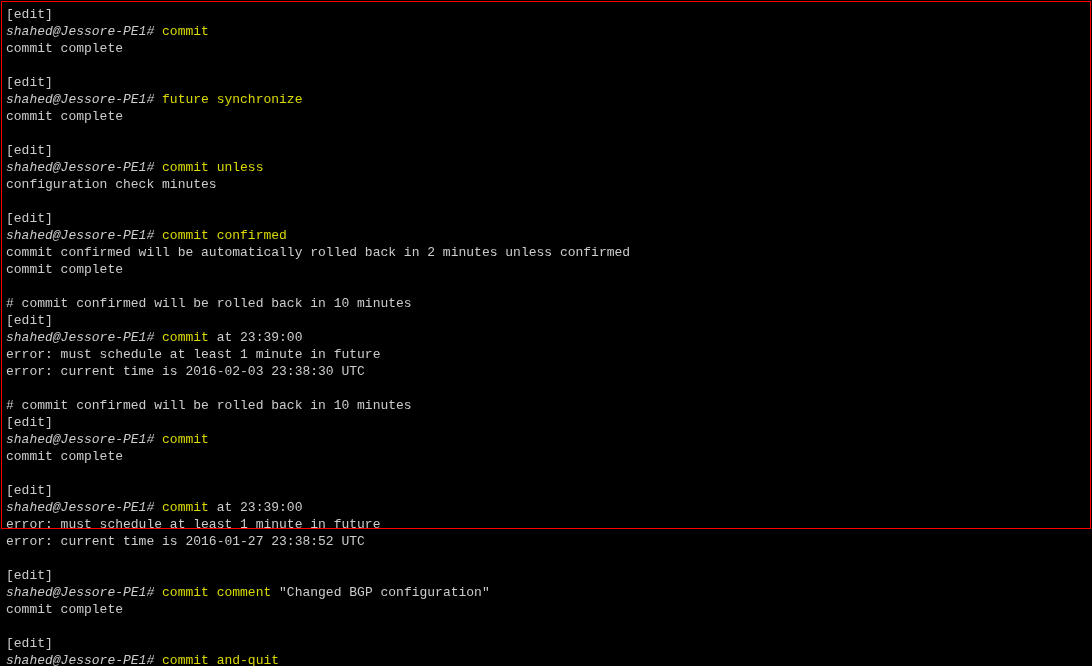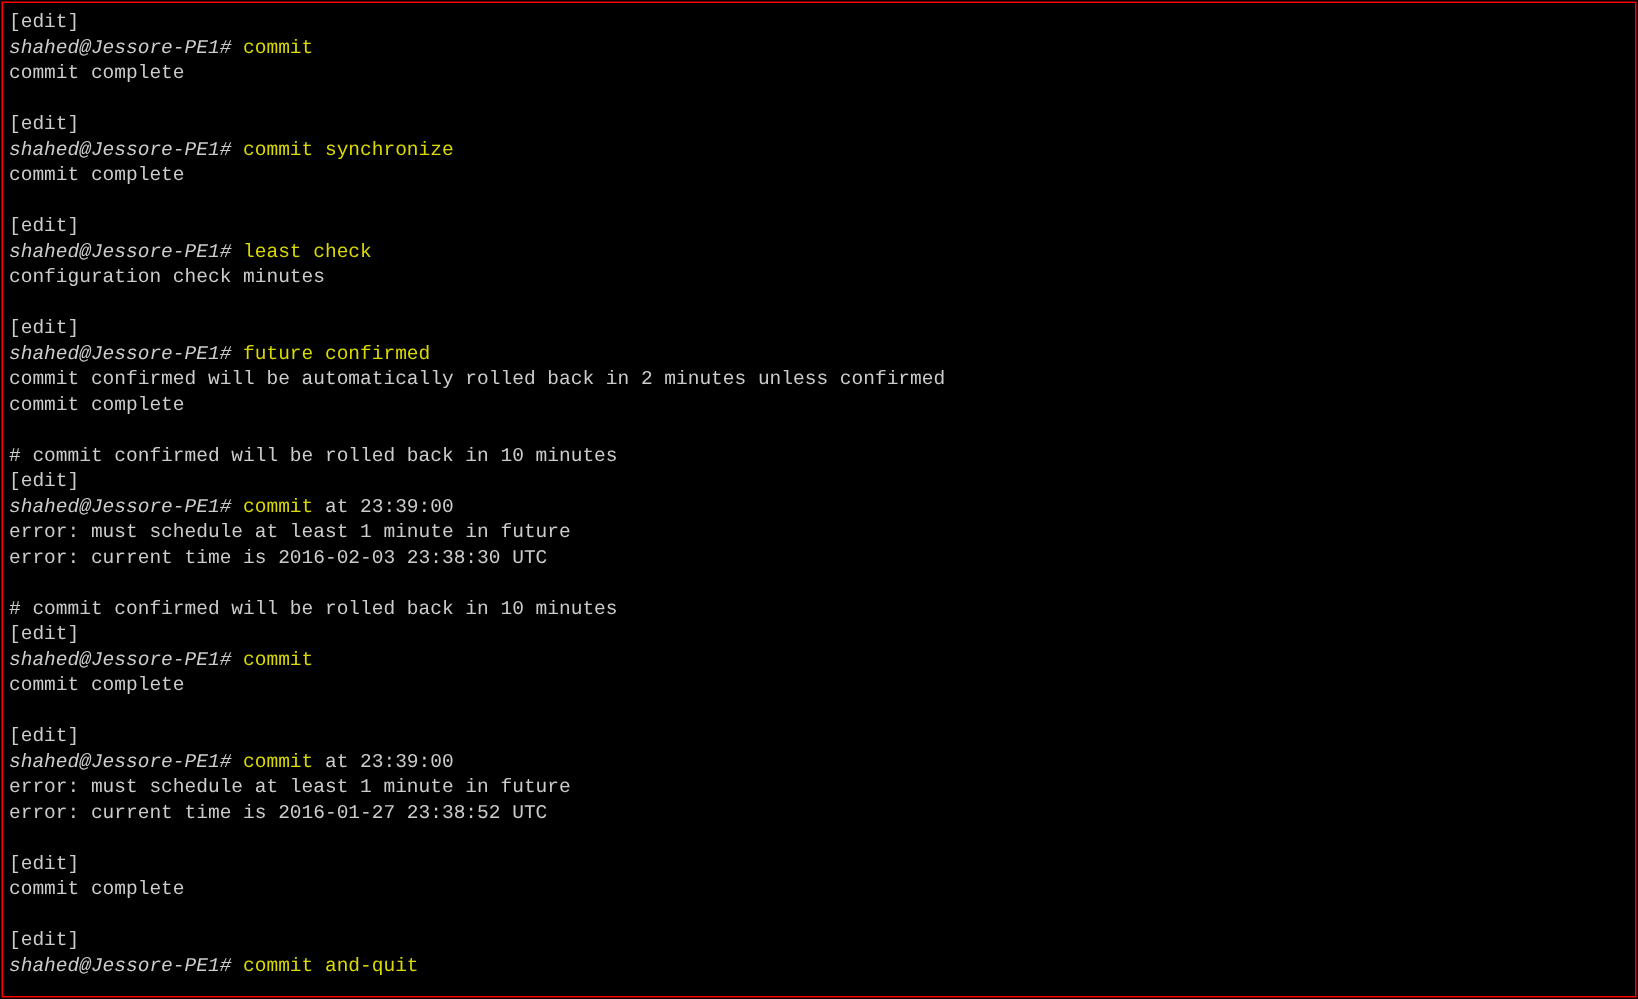--- a/index.html
+++ b/index.html
@@ -7,52 +7,52 @@
       background: #000;
       font-family: "Courier New", monospace;
       font-size: 13px;
       color: #ccc;
       width: 1092px;
       height: 666px;
     }
     .frame {
       border: 1px solid #f00;
       width: 1090px;
-      height: 664px;
+      height: 528px;
       margin: 1px;
       padding: 4px 4px;
       line-height: 17px;
     }
     .line { white-space: pre; }
     .prompt { color: #ccc; font-style: italic; }
     .cmd { color: #dada00; font-family: Liberation Mono, monospace; }
     .out { color: #ccc; }
   </style>
 </head>
 <body>
 
 <div class="frame">
 
   <div class="line out">[edit]</div>
   <div class="line"><span class="prompt">shahed@Jessore-PE1# </span><span class="cmd">commit</span></div>
   <div class="line out">commit complete</div>
   <div class="line">&nbsp;</div>
 
   <div class="line out">[edit]</div>
-  <div class="line"><span class="prompt">shahed@Jessore-PE1# </span><span class="cmd">commit synchronize</span></div>
+  <div class="line"><span class="prompt">shahed@Jessore-PE1# </span><span class="cmd">future synchronize</span></div>
   <div class="line out">commit complete</div>
   <div class="line">&nbsp;</div>
 
   <div class="line out">[edit]</div>
-  <div class="line"><span class="prompt">shahed@Jessore-PE1# </span><span class="cmd">least check</span></div>
+  <div class="line"><span class="prompt">shahed@Jessore-PE1# </span><span class="cmd">commit unless</span></div>
   <div class="line out">configuration check minutes</div>
   <div class="line">&nbsp;</div>
 
   <div class="line out">[edit]</div>
-  <div class="line"><span class="prompt">shahed@Jessore-PE1# </span><span class="cmd">future confirmed</span></div>
+  <div class="line"><span class="prompt">shahed@Jessore-PE1# </span><span class="cmd">commit confirmed</span></div>
   <div class="line out">commit confirmed will be automatically rolled back in 2 minutes unless confirmed</div>
   <div class="line out">commit complete</div>
   <div class="line">&nbsp;</div>
 
   <div class="line out"># commit confirmed will be rolled back in 10 minutes</div>
   <div class="line out">[edit]</div>
   <div class="line"><span class="prompt">shahed@Jessore-PE1# </span><span class="cmd">commit </span><span class="out">at 23:39:00</span></div>
   <div class="line out">error: must schedule at least 1 minute in future</div>
   <div class="line out">error: current time is 2016-02-03 23:38:30 UTC</div>
   <div class="line">&nbsp;</div>
@@ -63,19 +63,20 @@
   <div class="line out">commit complete</div>
   <div class="line">&nbsp;</div>
 
   <div class="line out">[edit]</div>
   <div class="line"><span class="prompt">shahed@Jessore-PE1# </span><span class="cmd">commit </span><span class="out">at 23:39:00</span></div>
   <div class="line out">error: must schedule at least 1 minute in future</div>
   <div class="line out">error: current time is 2016-01-27 23:38:52 UTC</div>
   <div class="line">&nbsp;</div>
 
   <div class="line out">[edit]</div>
+  <div class="line"><span class="prompt">shahed@Jessore-PE1# </span><span class="cmd">commit comment </span><span class="out">"Changed BGP configuration"</span></div>
   <div class="line out">commit complete</div>
   <div class="line">&nbsp;</div>
 
   <div class="line out">[edit]</div>
   <div class="line"><span class="prompt">shahed@Jessore-PE1# </span><span class="cmd">commit and-quit</span></div>
 
 </div>
 
 </body></html>

